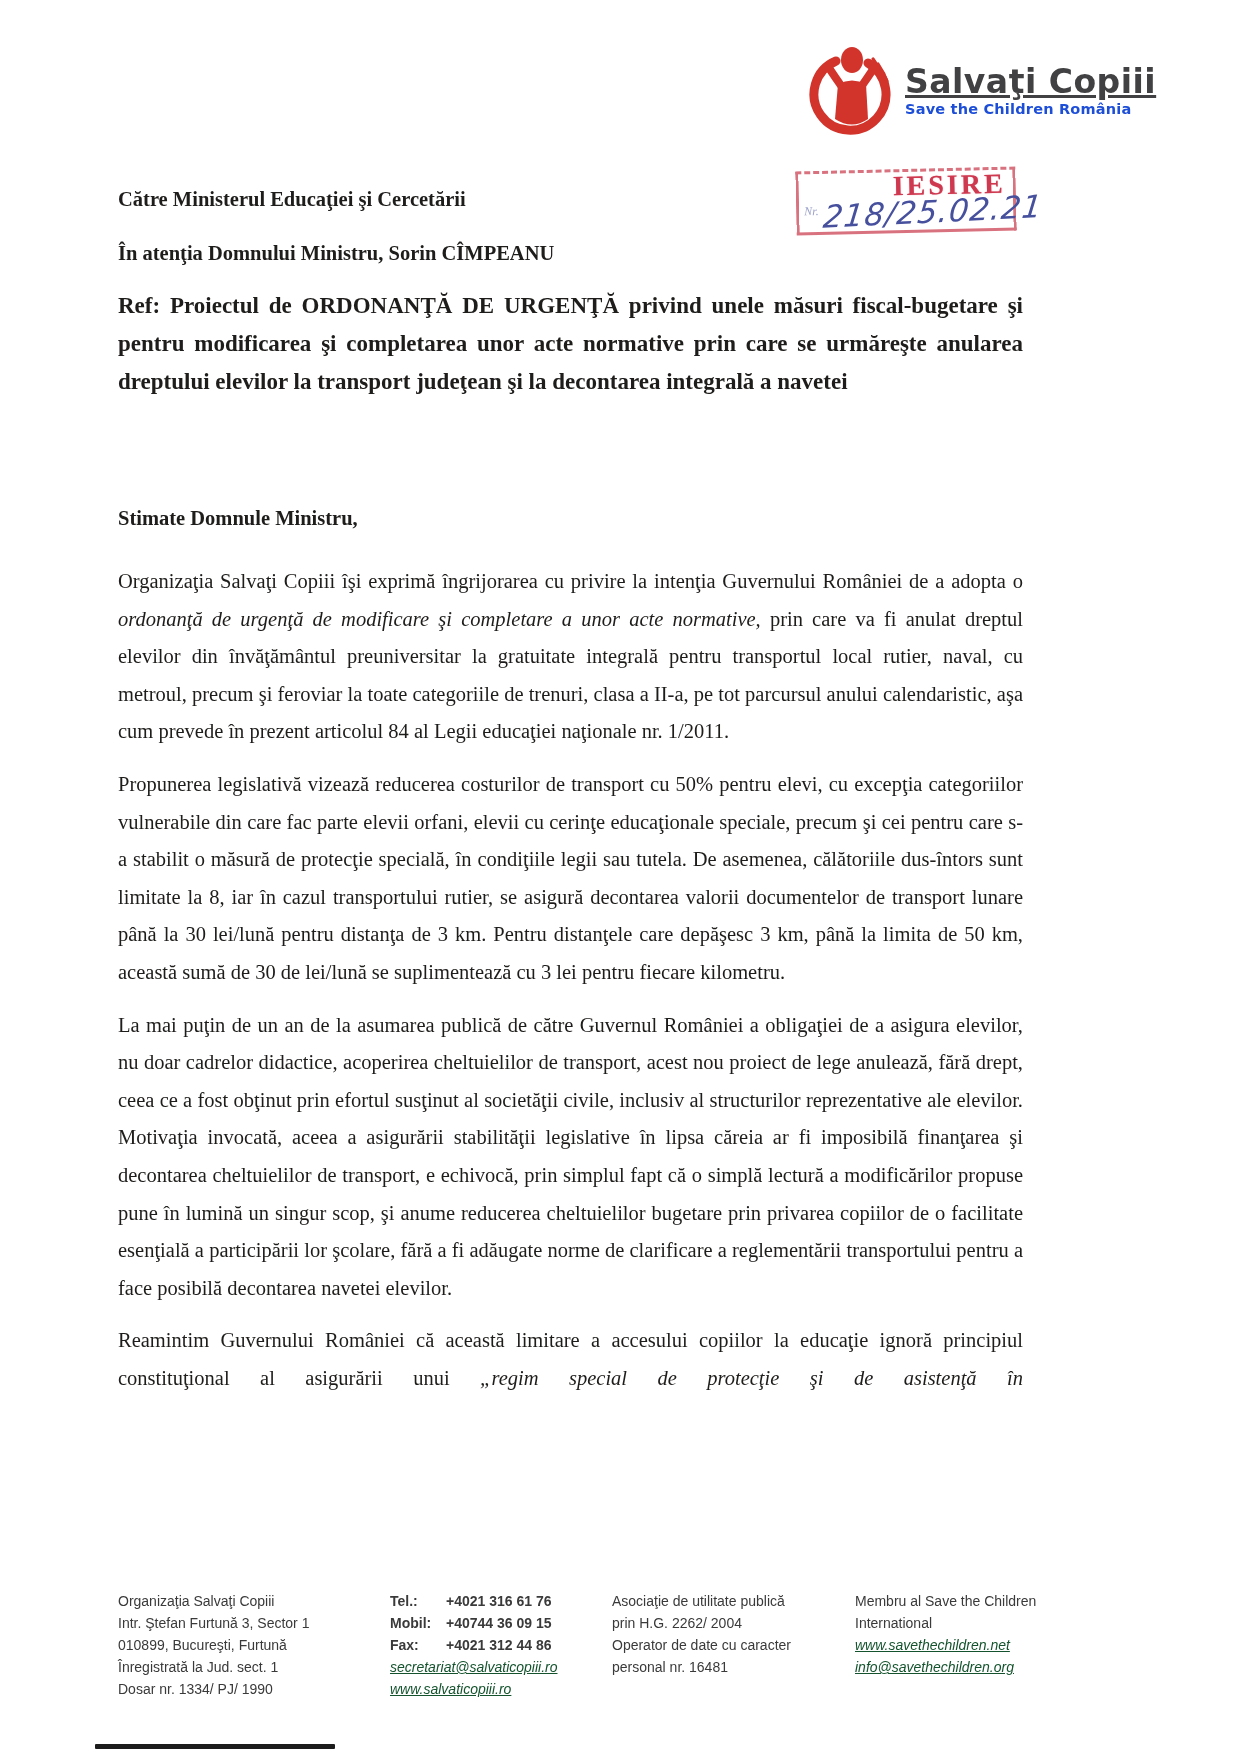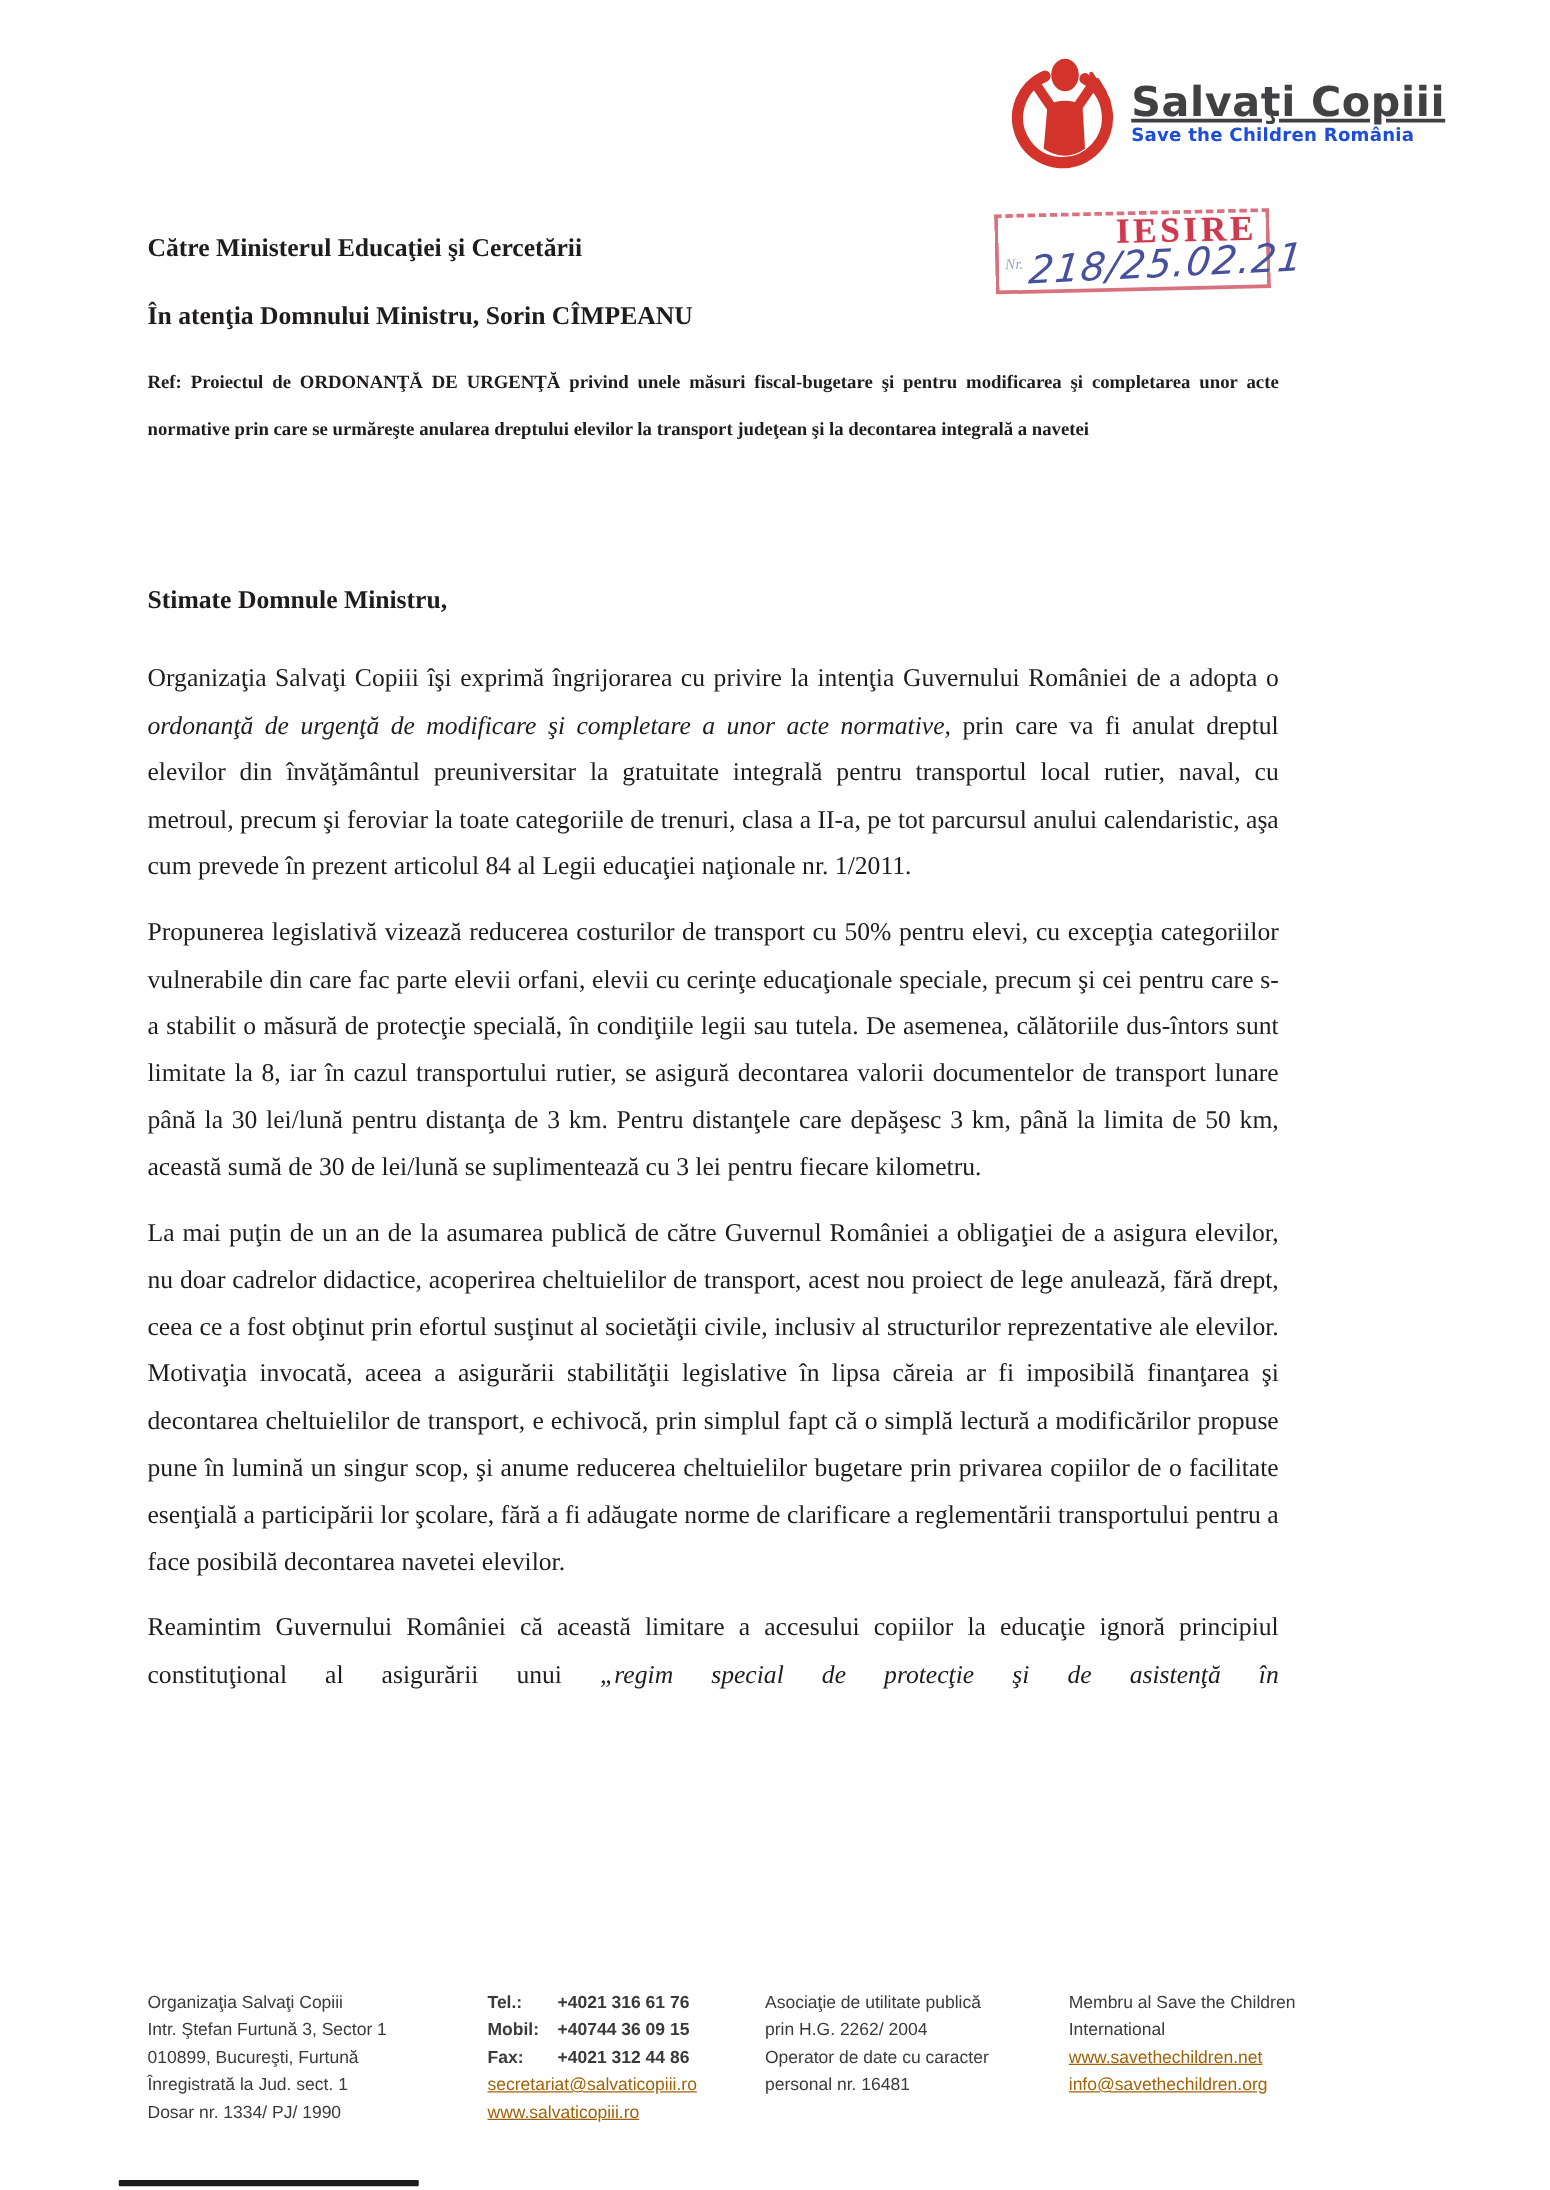--- a/index.html
+++ b/index.html
@@ -26,39 +26,39 @@
             color:rgba(70,80,157,.55);}
   .stamp-hand{position:absolute;left:24px;top:22px;font-family:"DejaVu Sans",sans-serif;
               font-style:italic;font-size:31px;color:#46509d;white-space:nowrap;
               letter-spacing:1px;transform:rotate(-1.5deg) skewX(-9deg);}
 
   
   .content{position:absolute;left:118px;top:186px;width:905px;}
   .h{font-weight:bold;font-size:20.5px;line-height:26px;}
   .recipient{margin:0 0 28px 0;}
   .attention{margin:0 0 21px 0;}
-  .ref{font-weight:bold;font-size:15px;line-height:38px;text-align:justify;
+  .ref{font-weight:bold;font-size:23px;line-height:38px;text-align:justify;
        margin:0 0 104px 0;}
   .salutation{margin:0 0 32px 0;}
   .paras p{font-size:20.5px;line-height:37.6px;text-align:justify;margin:0 0 15px 0;}
   .paras p:last-child{text-align-last:justify;}
   .it{font-style:italic;}
 
   
   .footer{position:absolute;left:118px;top:1590px;width:1040px;display:flex;
           font-family:"Liberation Sans",sans-serif;font-size:14px;line-height:22px;
           color:#3a3a3a;}
   .fcol{flex:0 0 auto;}
   .fcol1{width:272px;}
   .fcol2{width:222px;}
   .fcol3{width:243px;}
   .fcol4{width:255px;}
   .flabel{display:inline-block;min-width:56px;font-weight:bold;}
   .fphone{font-weight:bold;}
-  .flink{color:#a16207;text-decoration:underline;cursor:pointer;}
+  .flink{color:#14532d;text-decoration:underline;cursor:pointer;font-style:italic;}
 
   
   .artifact{position:absolute;left:95px;top:1744px;width:240px;height:5px;
             background:#1c1c1c;border-radius:1px;}
 </style>
 </head>
 <body>
 
 <div class="page">
 

